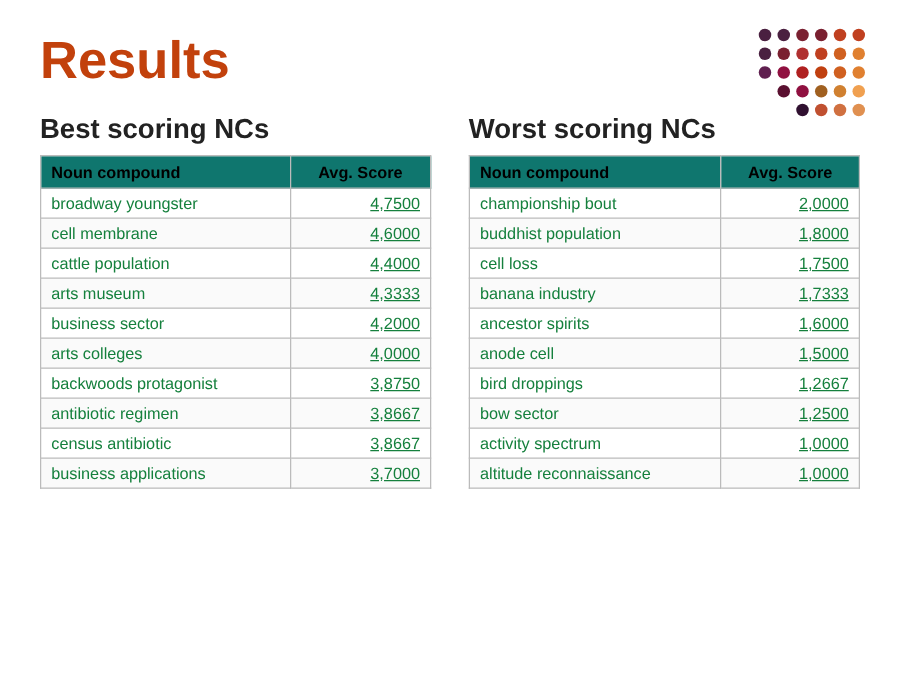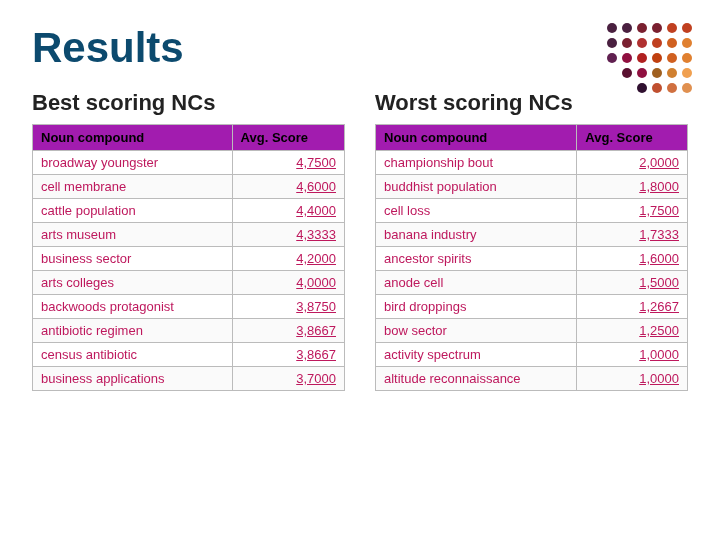--- a/index.html
+++ b/index.html
@@ -10,21 +10,21 @@
       font-family: Arial, Helvetica, sans-serif;
       overflow: hidden;
     }
     .page {
       padding: 24px 32px 24px 32px;
       position: relative;
     }
     h1 {
       font-size: 42px;
       font-weight: bold;
-      color: #0c4a6e;
+      color: #c2410c;
       margin-bottom: 18px;
     }
     .dot-grid {
       position: absolute;
       top: 18px;
       right: 28px;
       width: 90px;
       height: 90px;
     }
     .section-title {
@@ -40,34 +40,34 @@
     }
     .table-section {
       flex: 1;
     }
     table {
       width: 100%;
       border-collapse: collapse;
       font-size: 13px;
     }
     thead tr th {
-      background: #a21caf;
+      background: #0f766e;
       border: 1px solid #bbb;
       padding: 5px 8px;
       font-weight: bold;
       text-align: left;
     }
     thead tr th:last-child {
-      text-align: left;
+      text-align: center;
       margin-left: 48px;
     }
     tbody tr td {
       border: 1px solid #bbb;
       padding: 4px 8px;
-      color: #be185d;
+      color: #15803d;
     }
     tbody tr td:last-child {
       text-align: right;
       font-variant-numeric: tabular-nums;
       text-decoration: underline;
     }
     tbody tr:nth-child(even) {
       background: #fafafa;
     }
   </style>

